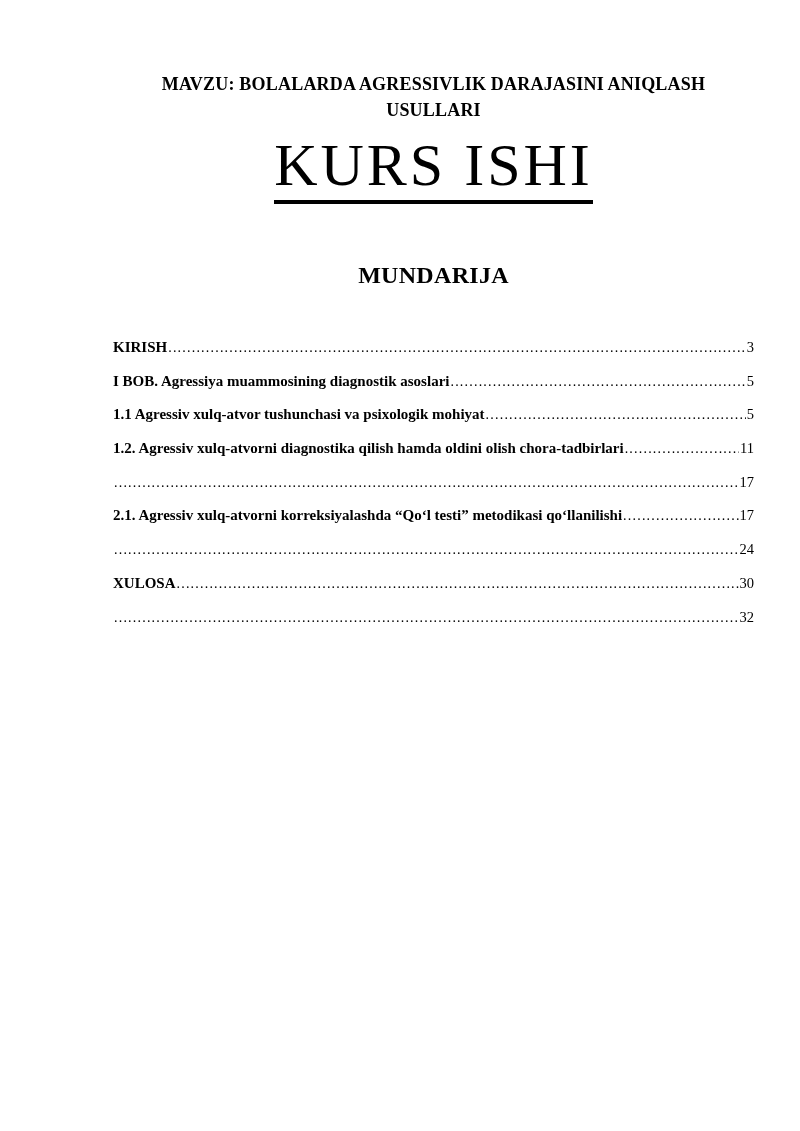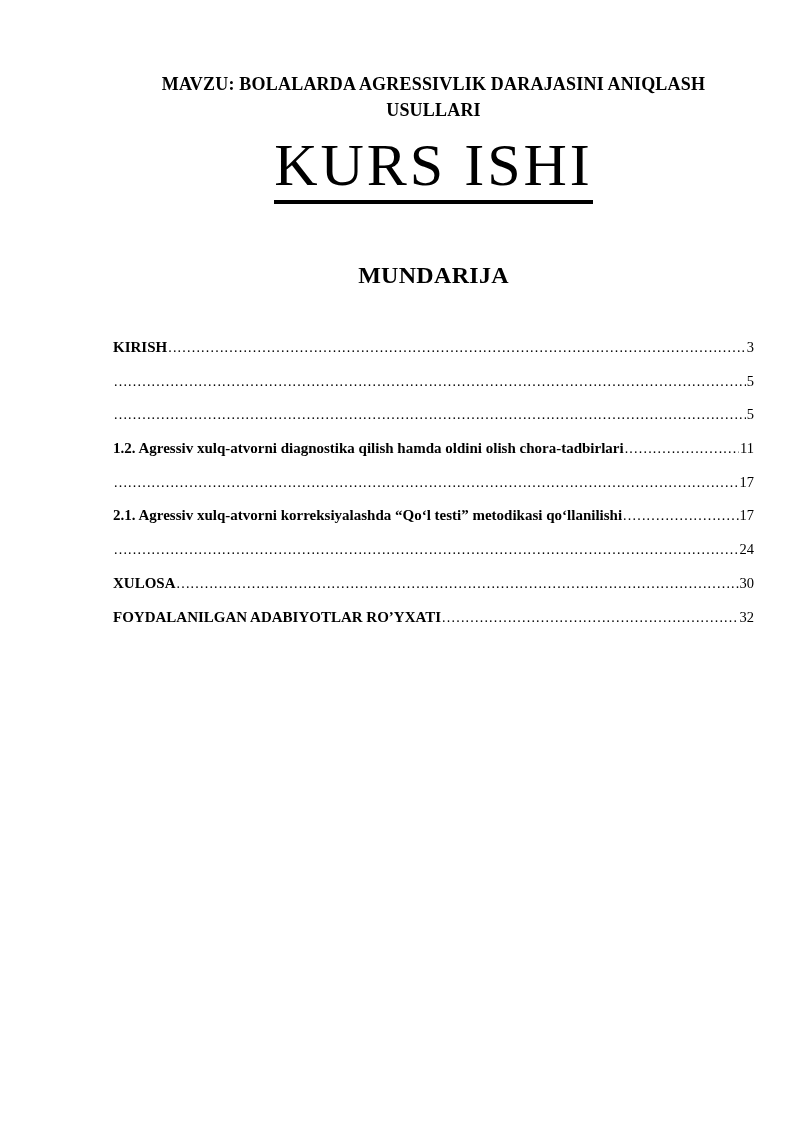--- a/index.html
+++ b/index.html
@@ -102,25 +102,27 @@
 
   <div class="toc">
 
     <div class="toc-row">
       <span class="toc-title">KIRISH</span>
       <span class="toc-dots">............................................................................................................................................................................................................................</span>
       <span class="toc-page">3</span>
     </div>
 
     <div class="toc-row">
+      <span class="toc-title">I BOB. Agressiya muammosining diagnostik asoslari</span>
       <span class="toc-dots">............................................................................................................................................................................................................................</span>
       <span class="toc-page">5</span>
     </div>
 
     <div class="toc-row">
+      <span class="toc-title">1.1 Agressiv xulq-atvor tushunchasi va psixologik mohiyat</span>
       <span class="toc-dots">............................................................................................................................................................................................................................</span>
       <span class="toc-page">5</span>
     </div>
 
     <div class="toc-row">
       <span class="toc-title">1.2. Agressiv xulq-atvorni diagnostika qilish hamda oldini olish chora-tadbirlari</span>
       <span class="toc-dots">............................................................................................................................................................................................................................</span>
       <span class="toc-page">11</span>
     </div>
 
@@ -140,20 +142,19 @@
       <span class="toc-page">24</span>
     </div>
 
     <div class="toc-row">
       <span class="toc-title">XULOSA</span>
       <span class="toc-dots">............................................................................................................................................................................................................................</span>
       <span class="toc-page">30</span>
     </div>
 
     <div class="toc-row">
-      <span class="toc-title">FOYDALANILGAN ADABIYOTLAR RO’YXATI</span>
       <span class="toc-dots">............................................................................................................................................................................................................................</span>
       <span class="toc-page">32</span>
     </div>
 
   </div>
 
 </div>
 
 </body></html>

